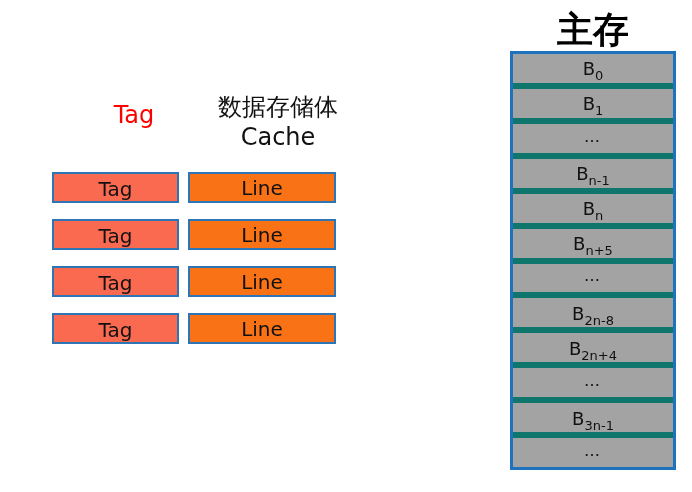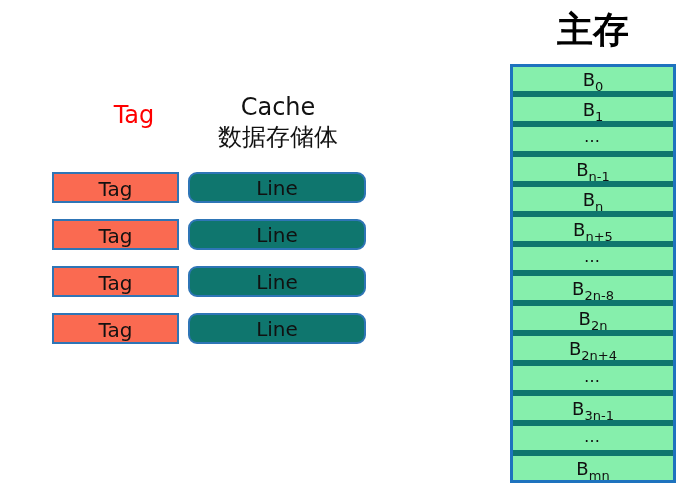--- a/index.html
+++ b/index.html
@@ -51,47 +51,46 @@
     color: #111111;
   }
   .tag-box {
     left: 52px;
     width: 127px;
     background: #fa6a51;
     padding-top: 3px;
   }
   .line-box {
     left: 188px;
-    width: 178px;
-    background: #0f766e;
-    border-radius: 9px;
+    width: 148px;
+    background: #f97316;
   }
 
   
   .memory-title {
     position: absolute;
     left: 510px;
     top: 6px;
     width: 166px;
     text-align: center;
     font-size: 36px;
     font-weight: bold;
     color: #000000;
   }
   .memory-table {
     position: absolute;
     left: 510px;
-    top: 64px;
+    top: 51px;
     width: 166px;
     height: 419px;
     box-sizing: border-box;
     border: 3px solid #1e73be;
     display: flex;
     flex-direction: column;
-    background: #86efac;
+    background: #a3a3a3;
   }
   .mem-row {
     flex: 1;
     border-top: 6px solid #0f766e;
     display: flex;
     align-items: center;
     justify-content: center;
     overflow: hidden;
   }
   .mem-row:first-child { border-top: none; }
@@ -113,22 +112,22 @@
   }
 </style>
 </head>
 <body>
 
 <div class="canvas">
 
   <div class="tag-header">Tag</div>
 
   <div class="cache-header">
+    <div>数据存储体</div>
     <div>Cache</div>
-    <div>数据存储体</div>
   </div>
 
   <div id="cache-rows">
       <div class="tag-box" style="top: 172px;">
         <span>Tag</span>
       </div>
       <div class="line-box" style="top: 172px;">
         <span>Line</span>
       </div>
       <div class="tag-box" style="top: 219px;">
@@ -172,32 +171,26 @@
       <div class="mem-row">
         <span class="mem-label"><span>B</span><span class="sub">n+5</span></span>
       </div>
       <div class="mem-row">
         <span class="mem-dots">…</span>
       </div>
       <div class="mem-row">
         <span class="mem-label"><span>B</span><span class="sub">2n-8</span></span>
       </div>
       <div class="mem-row">
-        <span class="mem-label"><span>B</span><span class="sub">2n</span></span>
-      </div>
-      <div class="mem-row">
         <span class="mem-label"><span>B</span><span class="sub">2n+4</span></span>
       </div>
       <div class="mem-row">
         <span class="mem-dots">…</span>
       </div>
       <div class="mem-row">
         <span class="mem-label"><span>B</span><span class="sub">3n-1</span></span>
       </div>
       <div class="mem-row">
         <span class="mem-dots">…</span>
       </div>
-      <div class="mem-row">
-        <span class="mem-label"><span>B</span><span class="sub">mn</span></span>
-      </div>
     </div>
 
 </div>
 
 </body></html>

